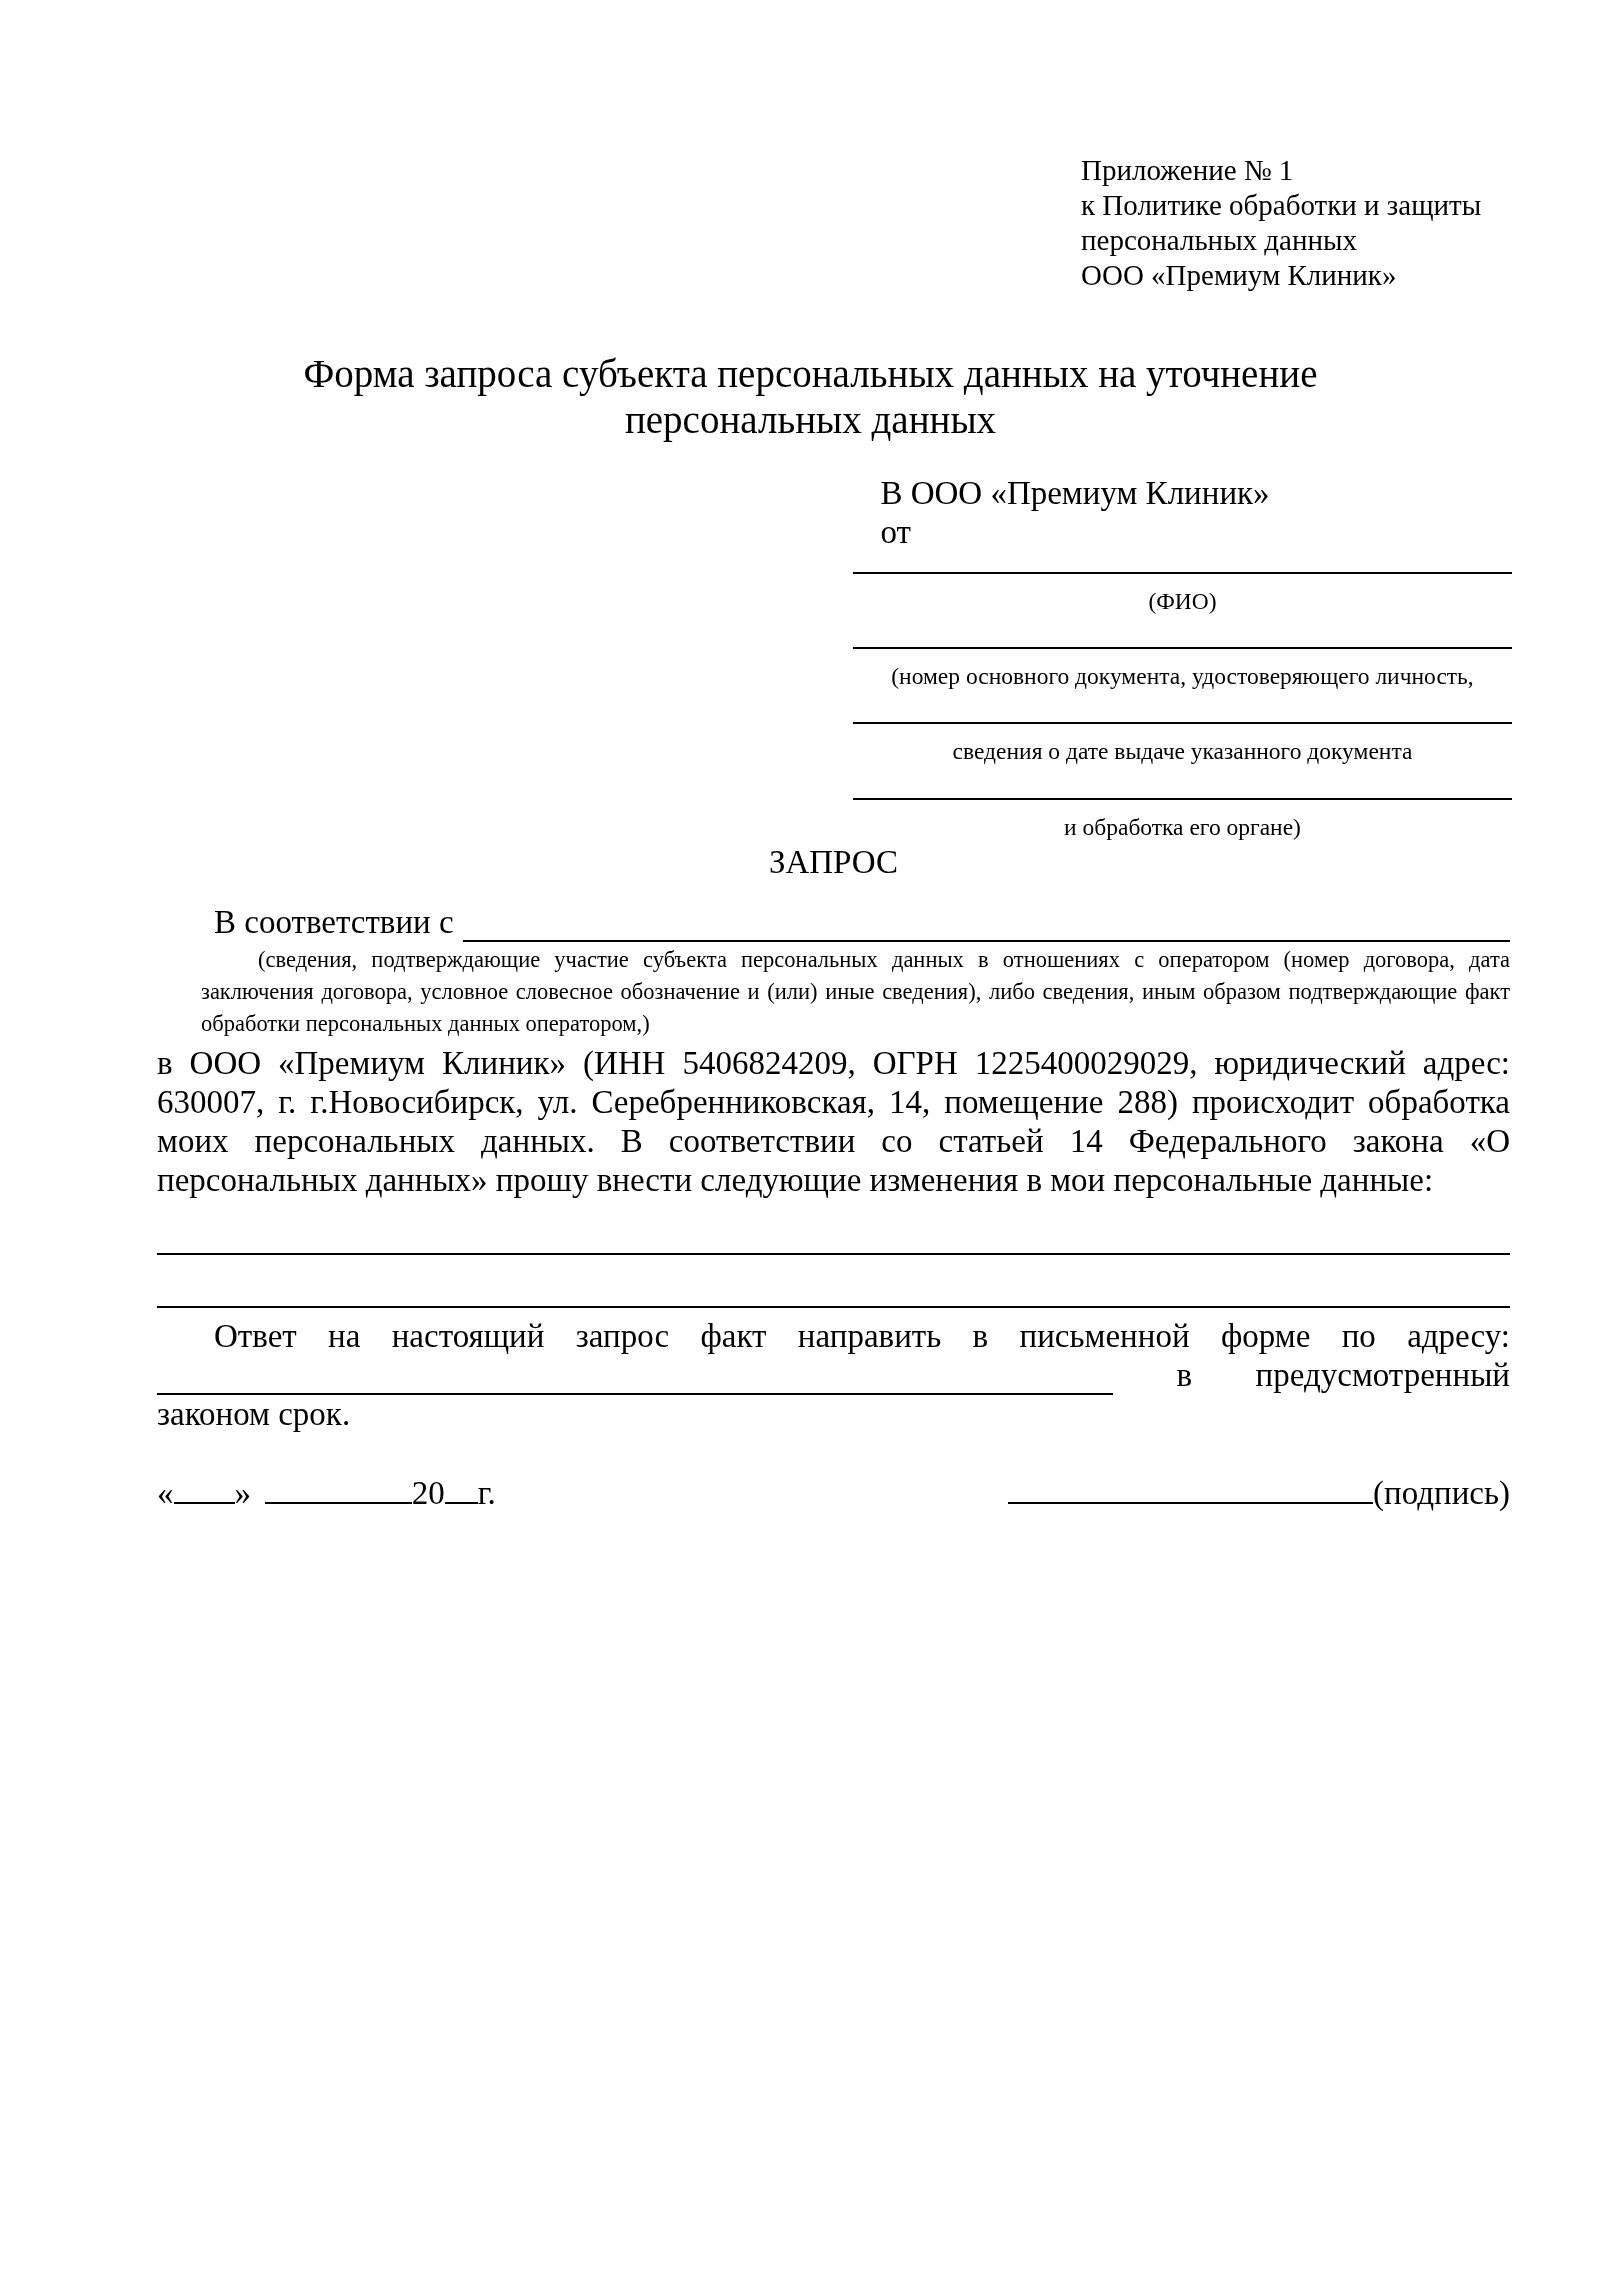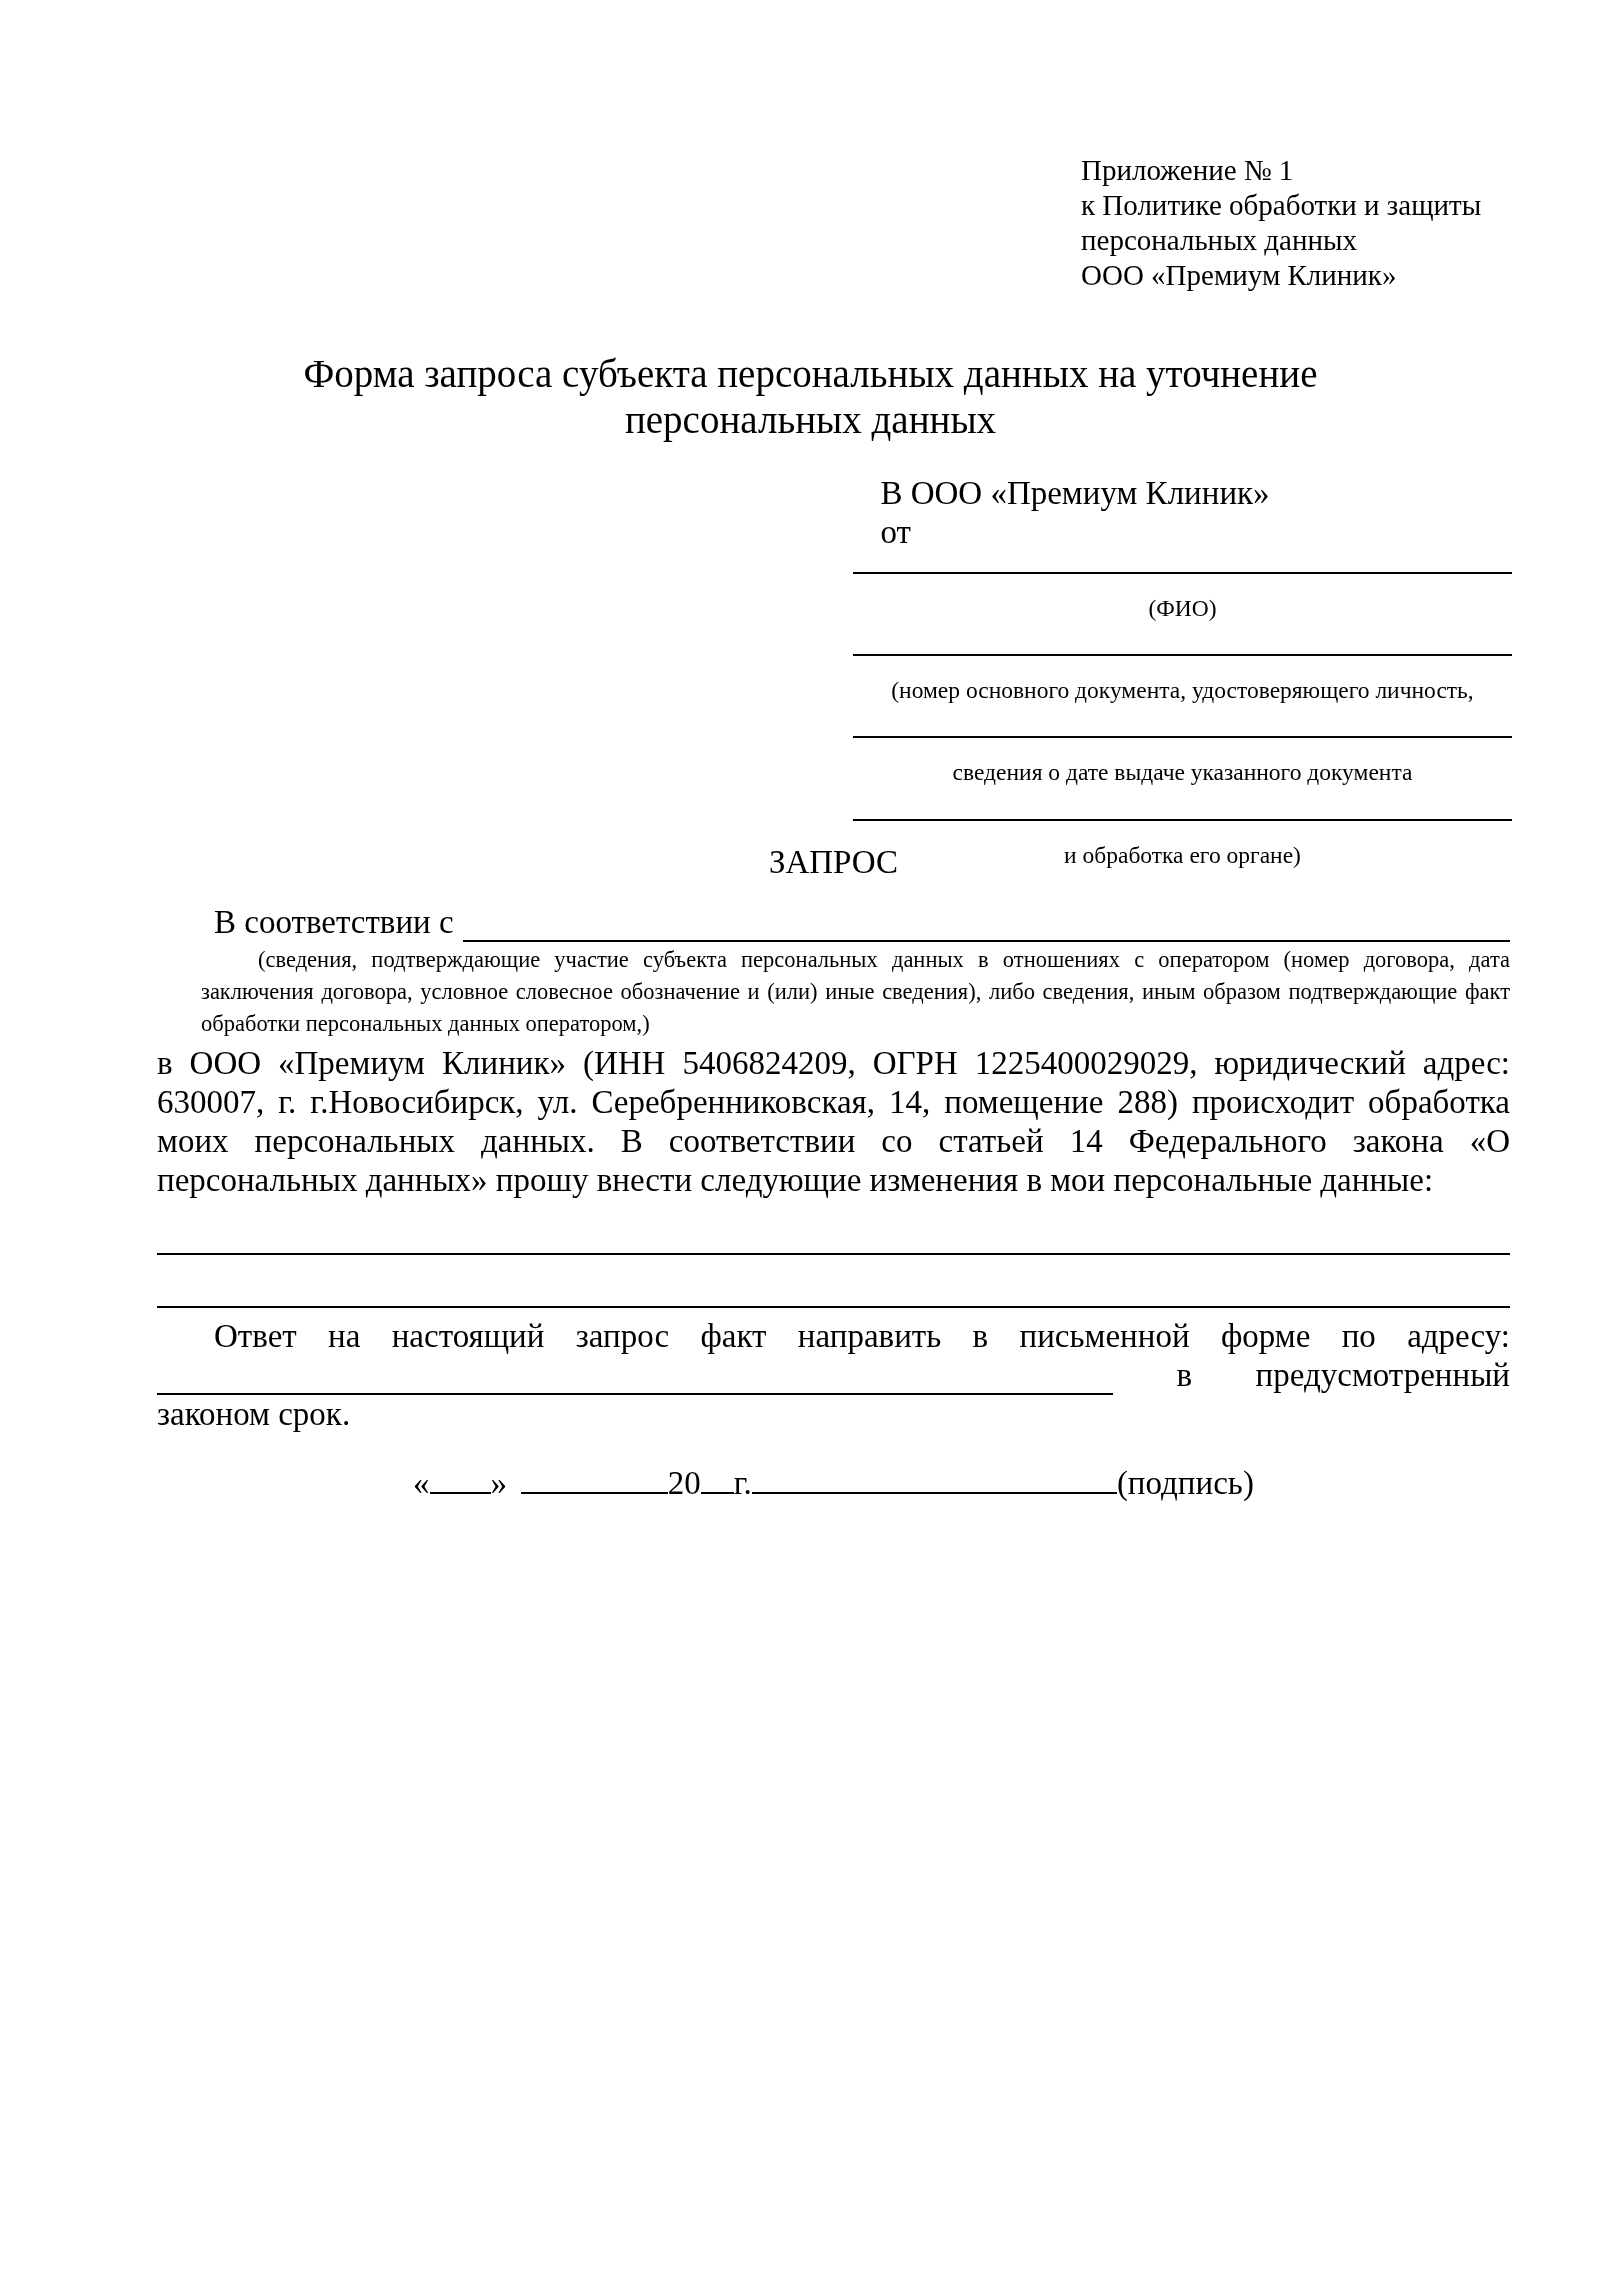--- a/index.html
+++ b/index.html
@@ -22,21 +22,21 @@
     text-align:center;font-weight:normal;font-size:39px;line-height:46px;
   }
   
   .addressee{
     position:absolute;left:853px;top:474px;width:659px;
     font-size:33px;line-height:39px;
   }
   .addressee .txt{padding-left:27.4px;}
   .field .rule{height:19.6px;border-bottom:2.9px solid #000;}
   .field .cap{
-    text-align:center;font-size:23.5px;line-height:29px;padding-top:20px;
+    text-align:center;font-size:23.5px;line-height:29px;padding-top:13px;
   }
   .field{margin-bottom:11.8px;}
   
   .main{
     position:absolute;left:157px;top:843px;width:1353px;
     font-size:33px;line-height:39px;
   }
   .req-heading{text-align:center;font-size:33px;line-height:39px;}
   .lead-line{display:flex;align-items:flex-end;margin-top:21px;height:39px;}
   .lead-line .txt{white-space:nowrap;padding-left:57px;padding-right:9.8px;}
@@ -54,22 +54,22 @@
     margin-top:9.8px;line-height:39px;
   }
   .reply-2{
     display:flex;justify-content:space-between;align-items:flex-end;
     height:39px;line-height:39px;
   }
   .reply-2 .rule{width:956px;border-bottom:2.9px solid #000;height:33px;}
   .reply-3{line-height:39px;}
   
   .foot{
-    display:flex;justify-content:center;align-items:flex-end;
-    margin-top:29px;line-height:39px;
+    display:flex;justify-content:space-between;align-items:flex-end;
+    margin-top:39px;line-height:39px;
   }
   .u{display:inline-block;border-bottom:2.9px solid #000;height:29px;vertical-align:baseline;}
   .u-day{width:61px;}
   .u-month{width:147px;margin-left:13.7px;}
   .u-year{width:33px;}
   .u-sign{width:365px;}
   .foot .left,.foot .right{white-space:nowrap;}
 </style>
 </head>
 <body>

